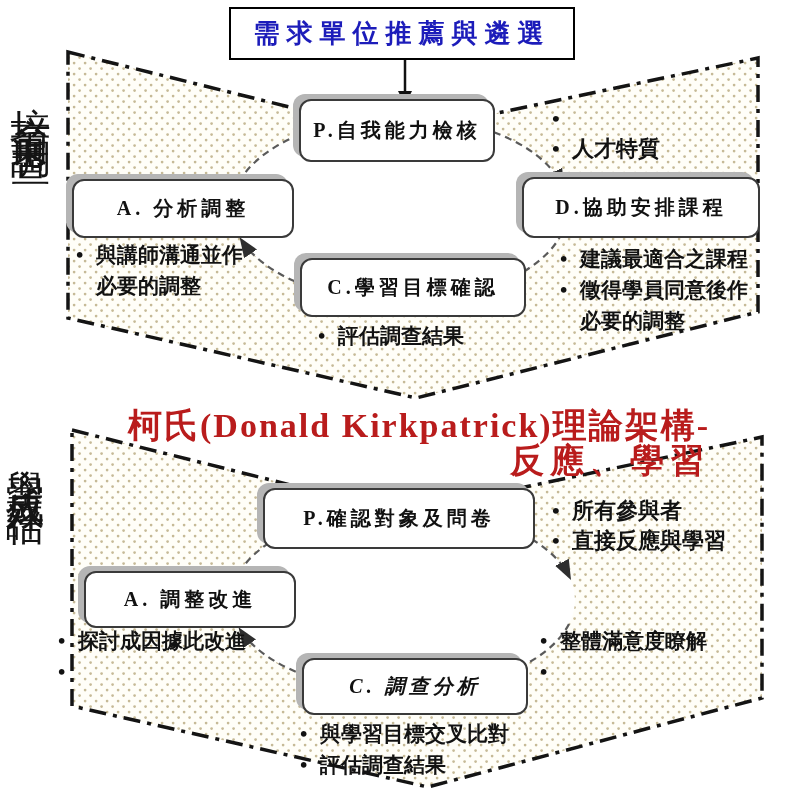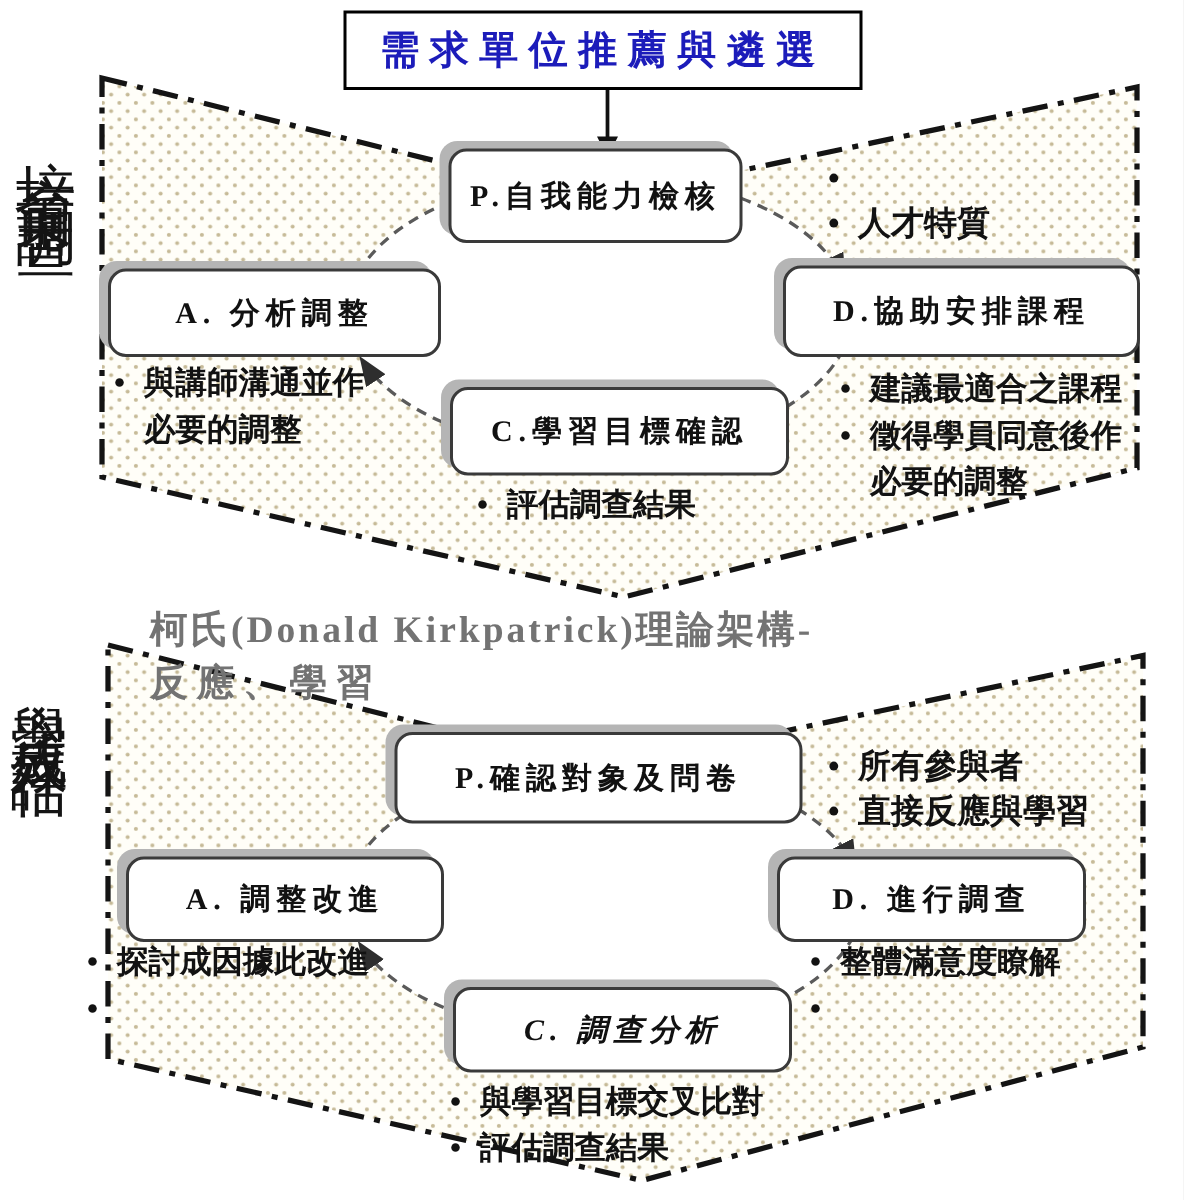--- a/index.html
+++ b/index.html
@@ -18,21 +18,21 @@
     background:#fff;border:2.5px solid #3a3a3a;border-radius:12px;
     box-shadow:-6px -5px 0 0 #b5b5b5;
     display:flex;align-items:center;justify-content:center;
     font-weight:bold;color:#111;white-space:nowrap;
   }
   .node.big{font-size:20px;letter-spacing:4px;}
   .side-label{
     writing-mode:vertical-rl;text-orientation:upright;
     font-size:40px;color:#141414;letter-spacing:10px;line-height:1;white-space:nowrap;
   }
-  .title-line{font-size:25px;font-weight:bold;color:#737373;text-align:left;letter-spacing:2px;white-space:nowrap;}
+  .title-line{font-size:34px;font-weight:bold;color:#b91c1c;text-align:right;letter-spacing:2px;white-space:nowrap;}
   .bullets{display:flex;flex-direction:column;}
   .bullet{display:flex;align-items:flex-start;font-weight:bold;color:#121212;}
   .bullet .bm{flex:0 0 20px;text-align:left;}
   .bullet .bt{display:block;}
   .b22{font-size:22px;line-height:30px;}
   .b21{font-size:21px;line-height:31px;}
 </style>
 </head>
 <body>
 
@@ -128,23 +128,20 @@
 
   <div class="abs title-line" style="left:100px;top:403px;width:610px;">柯氏(Donald Kirkpatrick)理論架構-</div>
   <div class="abs title-line" style="left:100px;top:438px;width:610px;letter-spacing:6px;">反應、學習</div>
 
   <div class="abs node big" style="left:263px;top:488px;width:268px;height:57px;">
       <span>P.確認對象及問卷</span>
     </div>
   <div class="abs node big" style="left:84px;top:571px;width:208px;height:53px;">
       <span>A. 調整改進</span>
     </div>
-  <div class="abs node big" style="left:518px;top:571px;width:202px;height:53px;">
-      <span>D. 進行調查</span>
-    </div>
   <div class="abs node big" style="left:302px;top:658px;width:222px;height:53px;font-style:italic;">
       <span>C. 調查分析</span>
     </div>
 
   <div class="abs bullets b22" style="left:552px;top:496px;">
     <div class="bullet">
       <span class="bm">•</span>
       <span class="bt">所有參與者</span>
     </div>
     <div class="bullet">

